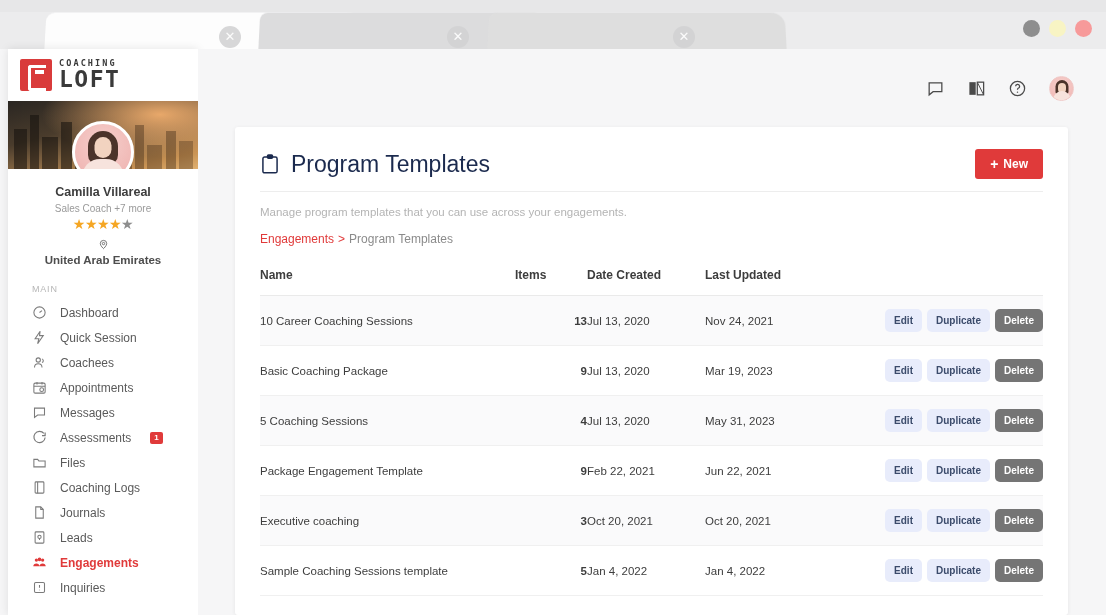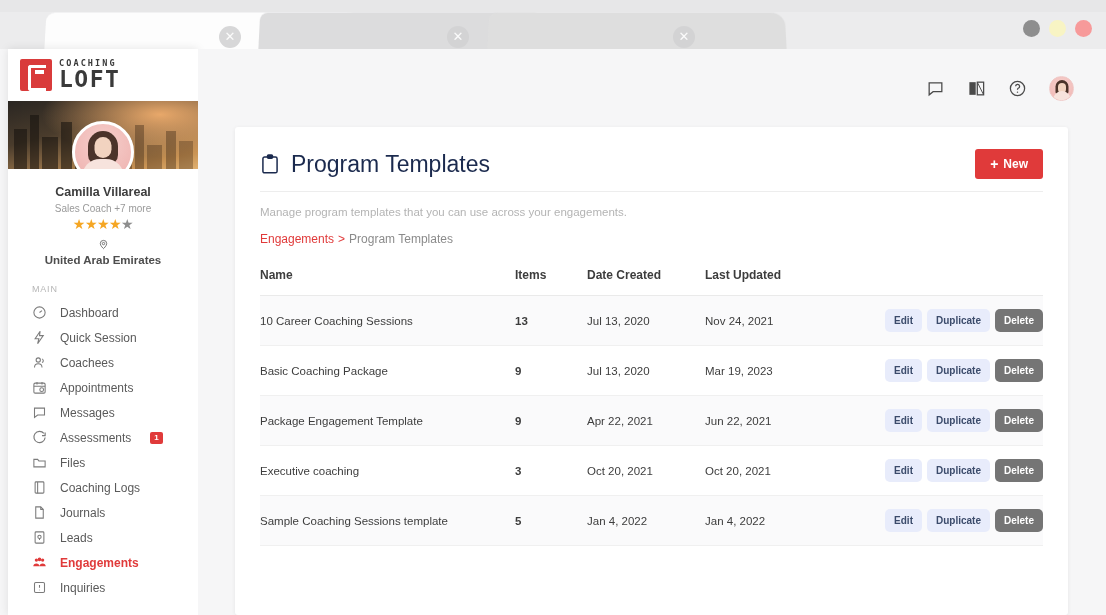--- a/index.html
+++ b/index.html
@@ -195,21 +195,21 @@
   table.tpl-table th {
     text-align: left; font-size: 12px; font-weight: bold; color: #3d3d3d;
     padding: 0 0 13px 0; border-bottom: 1px solid #eaeaea;
   }
   table.tpl-table td {
     font-size: 11.5px; color: #3d3d3d; padding: 13px 0; border-bottom: 1px solid #f0f0f0;
   }
   table.tpl-table tbody tr:nth-child(odd) { background: #fafafb; }
   td.c-name { padding-left: 16px; width: 255px; }
   th.c-name { padding-left: 16px; width: 255px; }
-  td.c-items, th.c-items { width: 72px; font-weight: bold; }
+  td.c-items, th.c-items { width: 72px; font-weight: bold; text-align: right; }
   th.c-items { font-weight: bold; }
   td.c-date, th.c-date { width: 118px; color: #b5b5b5; }
   th.c-date { color: #3d3d3d; }
   td.c-actions { text-align: right; padding-right: 13px; white-space: nowrap; }
   .btn-a {
     display: inline-block; border: none; border-radius: 5px; cursor: pointer;
     font-size: 10px; font-weight: bold; padding: 6px 9px; margin-left: 5px;
     font-family: "Liberation Sans", sans-serif;
   }
   .btn-edit { background: #e8ecfb; color: #3b4b6b; min-width: 34px; }
@@ -434,23 +434,30 @@
               <td class="c-actions"><button class="btn-a btn-edit">Edit</button><button class="btn-a btn-dup">Duplicate</button><button class="btn-a btn-del">Delete</button></td>
             </tr>
             <tr>
               <td class="c-name">Basic Coaching Package</td>
               <td class="c-items">9</td>
               <td class="c-date">Jul 13, 2020</td>
               <td class="c-date">Mar 19, 2023</td>
               <td class="c-actions"><button class="btn-a btn-edit">Edit</button><button class="btn-a btn-dup">Duplicate</button><button class="btn-a btn-del">Delete</button></td>
             </tr>
             <tr>
+              <td class="c-name">5 Coaching Sessions</td>
+              <td class="c-items">4</td>
+              <td class="c-date">Jul 13, 2020</td>
+              <td class="c-date">May 31, 2023</td>
+              <td class="c-actions"><button class="btn-a btn-edit">Edit</button><button class="btn-a btn-dup">Duplicate</button><button class="btn-a btn-del">Delete</button></td>
+            </tr>
+            <tr>
               <td class="c-name">Package Engagement Template</td>
               <td class="c-items">9</td>
-              <td class="c-date">Apr 22, 2021</td>
+              <td class="c-date">Feb 22, 2021</td>
               <td class="c-date">Jun 22, 2021</td>
               <td class="c-actions"><button class="btn-a btn-edit">Edit</button><button class="btn-a btn-dup">Duplicate</button><button class="btn-a btn-del">Delete</button></td>
             </tr>
             <tr>
               <td class="c-name">Executive coaching</td>
               <td class="c-items">3</td>
               <td class="c-date">Oct 20, 2021</td>
               <td class="c-date">Oct 20, 2021</td>
               <td class="c-actions"><button class="btn-a btn-edit">Edit</button><button class="btn-a btn-dup">Duplicate</button><button class="btn-a btn-del">Delete</button></td>
             </tr>

